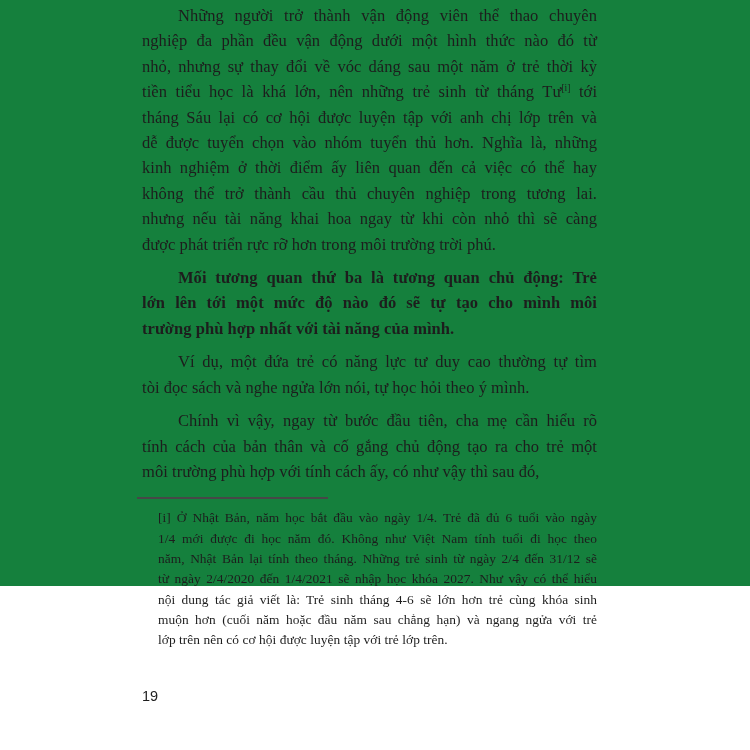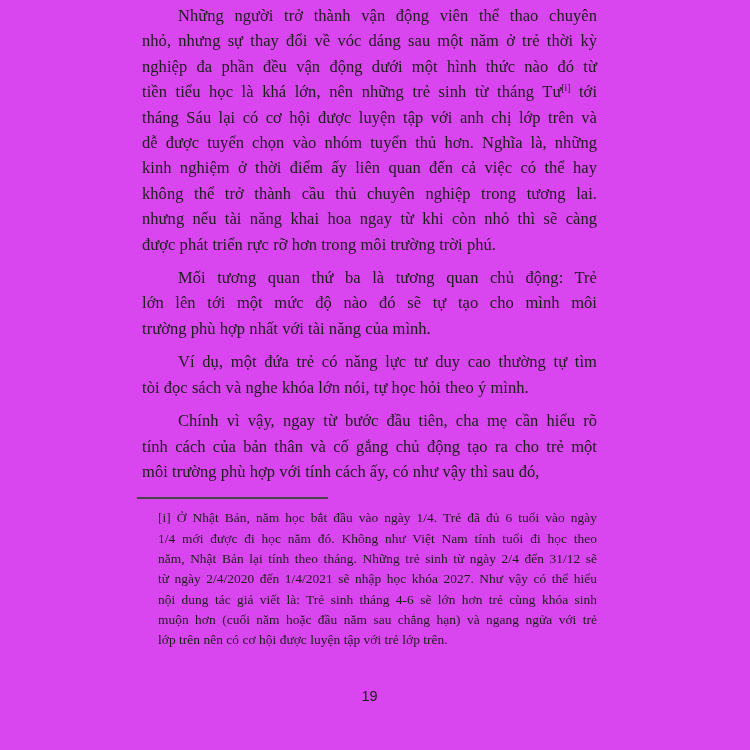--- a/index.html
+++ b/index.html
@@ -4,36 +4,36 @@
 <style>
   html, body { margin: 0; padding: 0; }
   body {
     width: 750px; height: 750px;
     background: #ffffff;
     font-family: "Liberation Serif", "DejaVu Serif", serif;
     overflow: hidden;
   }
   .page {
     position: relative;
-    width: 750px; height: 750px;
-    background: #d946ef;
+    width: 750px; height: 586px;
+    background: #15803d;
     color: #1d1d1d;
   }
   .text-block {
     position: absolute;
     left: 142px; top: 3px;
     width: 455px;
   }
   .para {
     margin: 0 0 8px 0;
     font-size: 16.5px;
     line-height: 25.4px;
     letter-spacing: 0.05px;
   }
-  .para.bold { font-weight: 400; }
+  .para.bold { font-weight: 700; }
   .line {
     white-space: nowrap;
     text-align: justify;
     text-align-last: justify;
   }
   .line.para-last { text-align-last: left; }
   .line.indent { padding-left: 36px; }
   sup {
     font-size: 9.5px;
     line-height: 0;
@@ -50,54 +50,53 @@
   .footnote {
     font-size: 13.4px;
     line-height: 20.3px;
     letter-spacing: 0.05px;
     margin-left: 16px;
   }
   .page-number {
     position: absolute;
     left: 142px; top: 688px;
     width: 455px;
-    text-align: center;
     font-family: "Liberation Sans", "DejaVu Sans", sans-serif;
     font-size: 14.5px;
     color: #1d1d1d;
   }
 </style>
 </head>
 <body>
 
 <div class="page">
   <div class="text-block">
 
     <div class="para">
         <div class="line indent">Những người trở thành vận động viên thể thao chuyên</div>
+        <div class="line">nghiệp đa phần đều vận động dưới một hình thức nào đó từ</div>
         <div class="line">nhỏ, nhưng sự thay đổi về vóc dáng sau một năm ở trẻ thời kỳ</div>
-        <div class="line">nghiệp đa phần đều vận động dưới một hình thức nào đó từ</div>
         <div class="line"><span>tiền tiểu học là khá lớn, nên những trẻ sinh từ tháng Tư</span><sup>[i]</sup><span> tới</span></div>
         <div class="line">tháng Sáu lại có cơ hội được luyện tập với anh chị lớp trên và</div>
         <div class="line">dễ được tuyển chọn vào nhóm tuyển thủ hơn. Nghĩa là, những</div>
         <div class="line">kinh nghiệm ở thời điểm ấy liên quan đến cả việc có thể hay</div>
         <div class="line">không thể trở thành cầu thủ chuyên nghiệp trong tương lai.</div>
         <div class="line">nhưng nếu tài năng khai hoa ngay từ khi còn nhỏ thì sẽ càng</div>
         <div class="line para-last">được phát triển rực rỡ hơn trong môi trường trời phú.</div>
       </div>
 
     <div class="para bold">
         <div class="line indent">Mối tương quan thứ ba là tương quan chủ động: Trẻ</div>
         <div class="line">lớn lên tới một mức độ nào đó sẽ tự tạo cho mình môi</div>
         <div class="line para-last">trường phù hợp nhất với tài năng của mình.</div>
       </div>
 
     <div class="para">
         <div class="line indent">Ví dụ, một đứa trẻ có năng lực tư duy cao thường tự tìm</div>
-        <div class="line para-last">tòi đọc sách và nghe khóa lớn nói, tự học hỏi theo ý mình.</div>
+        <div class="line para-last">tòi đọc sách và nghe ngửa lớn nói, tự học hỏi theo ý mình.</div>
       </div>
 
     <div class="para">
         <div class="line indent">Chính vì vậy, ngay từ bước đầu tiên, cha mẹ cần hiểu rõ</div>
         <div class="line">tính cách của bản thân và cố gắng chủ động tạo ra cho trẻ một</div>
         <div class="line para-last">môi trường phù hợp với tính cách ấy, có như vậy thì sau đó,</div>
       </div>
 
     <div class="footnote-separator"></div>
 

